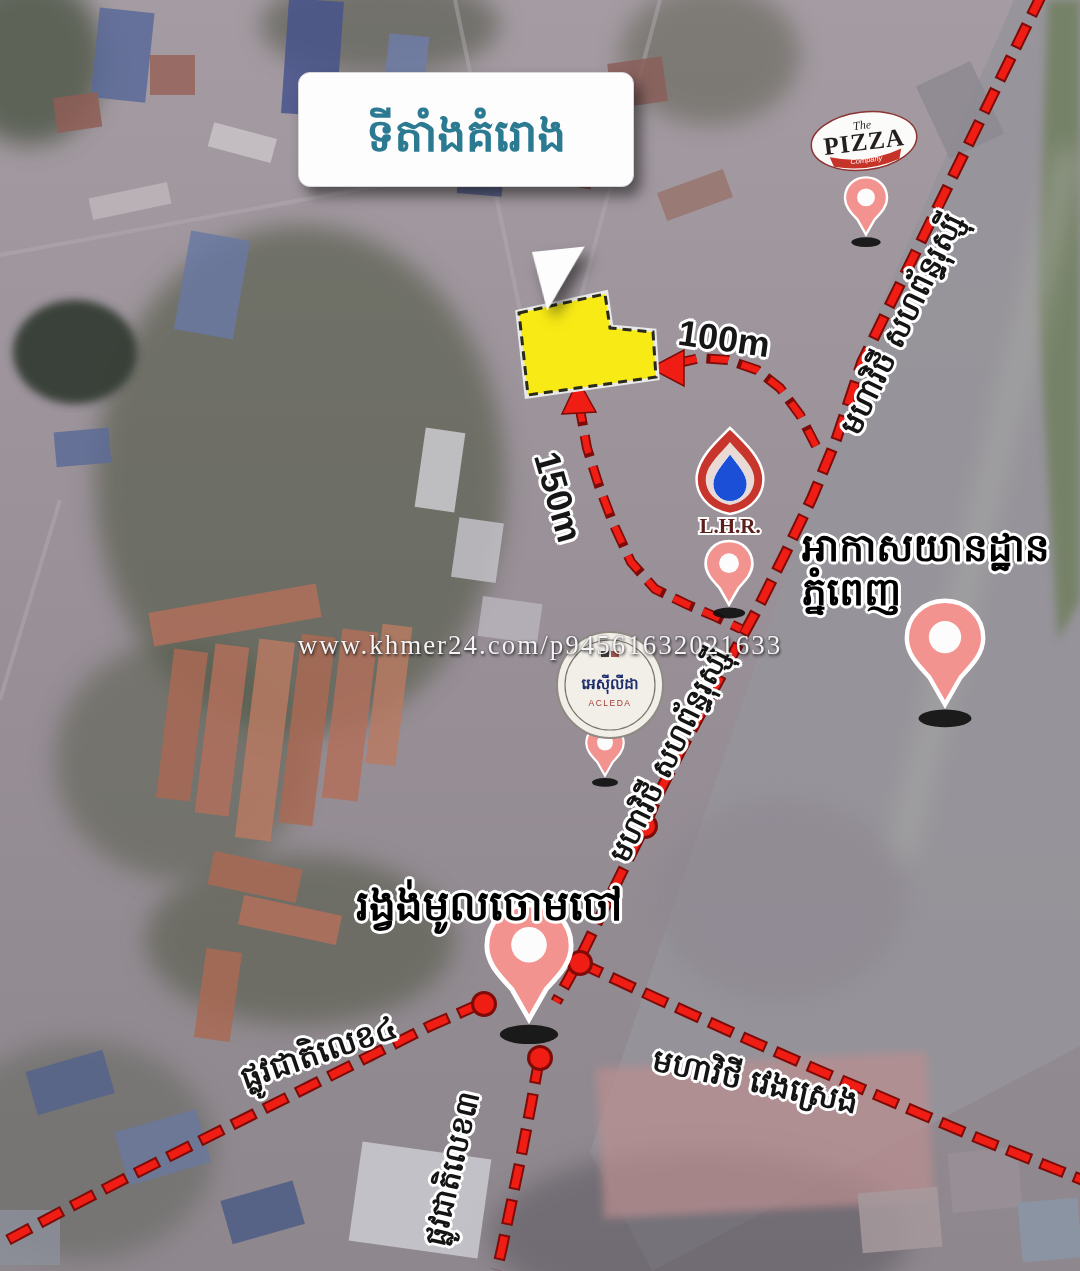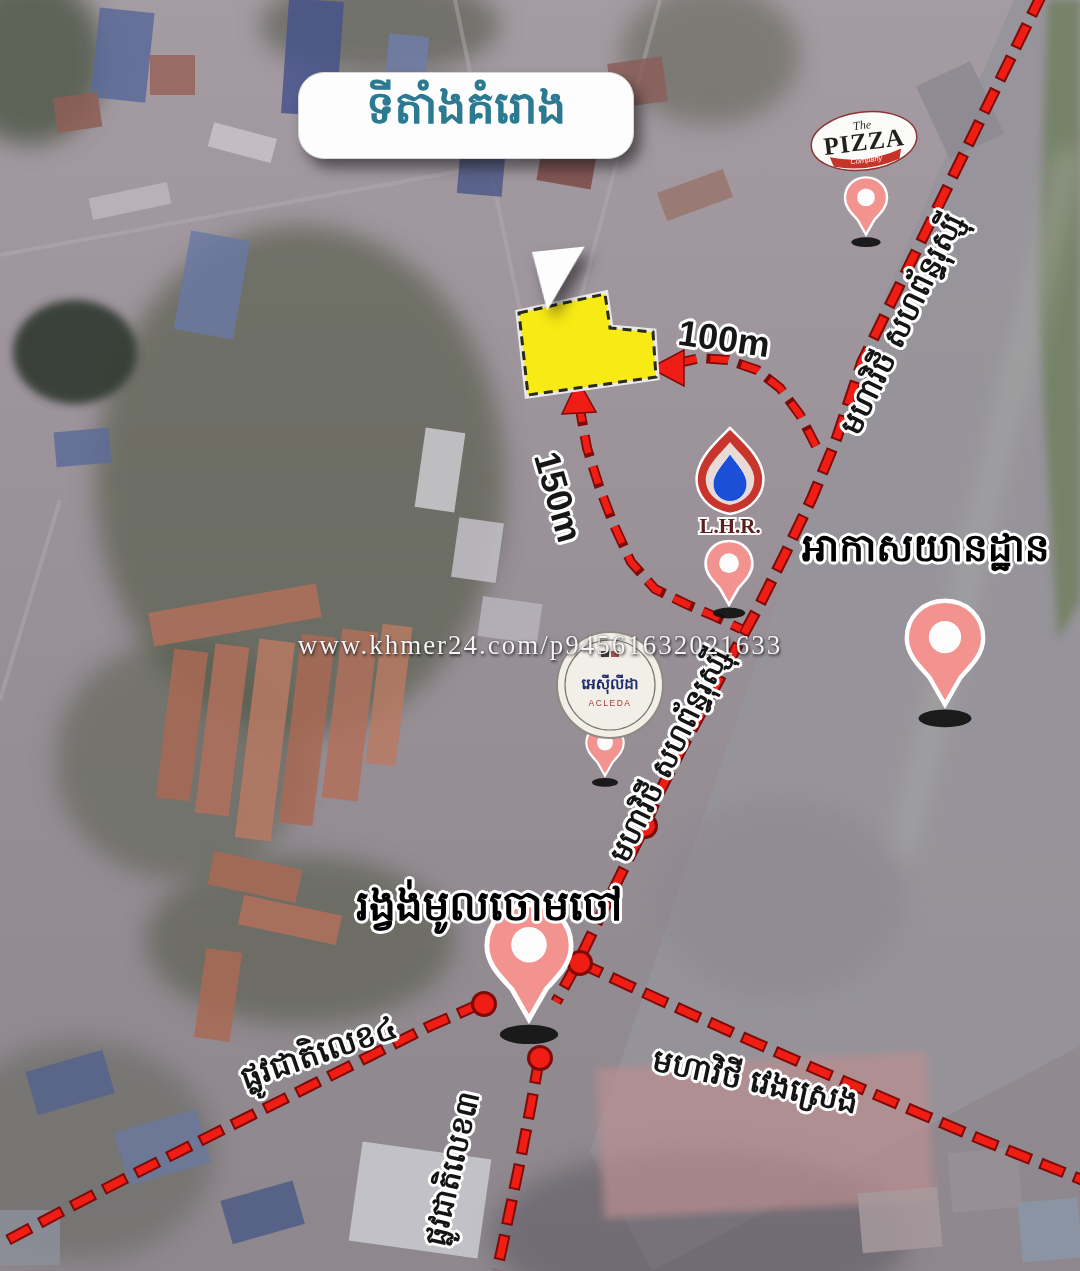--- a/index.html
+++ b/index.html
@@ -29,22 +29,22 @@
     position:absolute;font-weight:700;color:#161616;font-size:36px;white-space:nowrap;
   }
   .watermark{
     position:absolute;left:0;right:0;top:630px;text-align:center;
     font-family:"Liberation Serif",serif;font-size:27px;letter-spacing:2px;
     color:#f5f3f4;
     text-shadow:1px 2px 3px rgba(0,0,0,.65),0 0 2px rgba(70,70,70,.8);
   }
   .callout-wrap{position:absolute;left:298px;top:72px;filter:drop-shadow(7px 9px 7px rgba(15,15,15,.55));}
   .callout{
-    position:relative;width:314px;padding:8px 10px 22px 10px;background:#fdfdfd;
-    border:1px solid #d6d6d6;border-radius:26px;text-align:center;
+    position:relative;width:314px;padding:36px 10px 22px 10px;background:#fdfdfd;
+    border:1px solid #d6d6d6;border-radius:12px;text-align:center;
     color:#2b7a92;font-weight:700;font-size:45px;line-height:1.22;white-space:nowrap;
   }
   .callout-tail{
     position:absolute;left:236px;top:176px;width:0;height:0;
     border-top:60px solid #fdfdfd;border-right:44px solid transparent;
     border-left:9px solid transparent;transform:rotate(-6deg);
   }
 </style>
 </head>
 <body>
@@ -212,20 +212,21 @@
       <div>ទីតាំងគំរោង</div>
       <div class="callout-tail"></div>
     </div>
   </div>
 
   <div class="dist-label ow abs" style="left:678px;top:318px;transform:rotate(8deg);">100m</div>
   <div class="dist-label ow abs" style="left:512px;top:476px;transform:rotate(74deg);">150m</div>
 
   <div class="blue-label ow" style="left:802px;top:526px;font-size:39px;">
     <div>អាកាសយានដ្ឋាន</div>
+    <div>ភ្នំពេញ</div>
   </div>
   <div class="blue-label ow" style="left:356px;top:846px;font-size:42px;margin-top:36px;">រង្វង់មូលចោមចៅ</div>
 
   <div class="road-label ow" style="left:745px;top:303px;width:320px;font-size:30px;transform:rotate(-64deg);">មហាវិថី សហព័ន្ធរុស្ស៊ី</div>
   <div class="road-label ow" style="left:522px;top:735px;width:300px;font-size:29px;transform:rotate(-64deg);">មហាវិថី សហព័ន្ធរុស្ស៊ី</div>
   <div class="road-label ow" style="left:615px;top:1062px;width:280px;font-size:31px;transform:rotate(12deg);">មហាវិថី វេងស្រេង</div>
   <div class="road-label ow" style="left:205px;top:1033px;width:230px;font-size:31px;transform:rotate(-19deg);">ផ្លូវជាតិលេខ៤</div>
   <div class="road-label ow" style="left:345px;top:1148px;width:220px;font-size:29px;transform:rotate(-77deg);">ផ្លូវជាតិលេខ៣</div>
 
   <div class="watermark">www.khmer24.com/p94561632021633</div>

